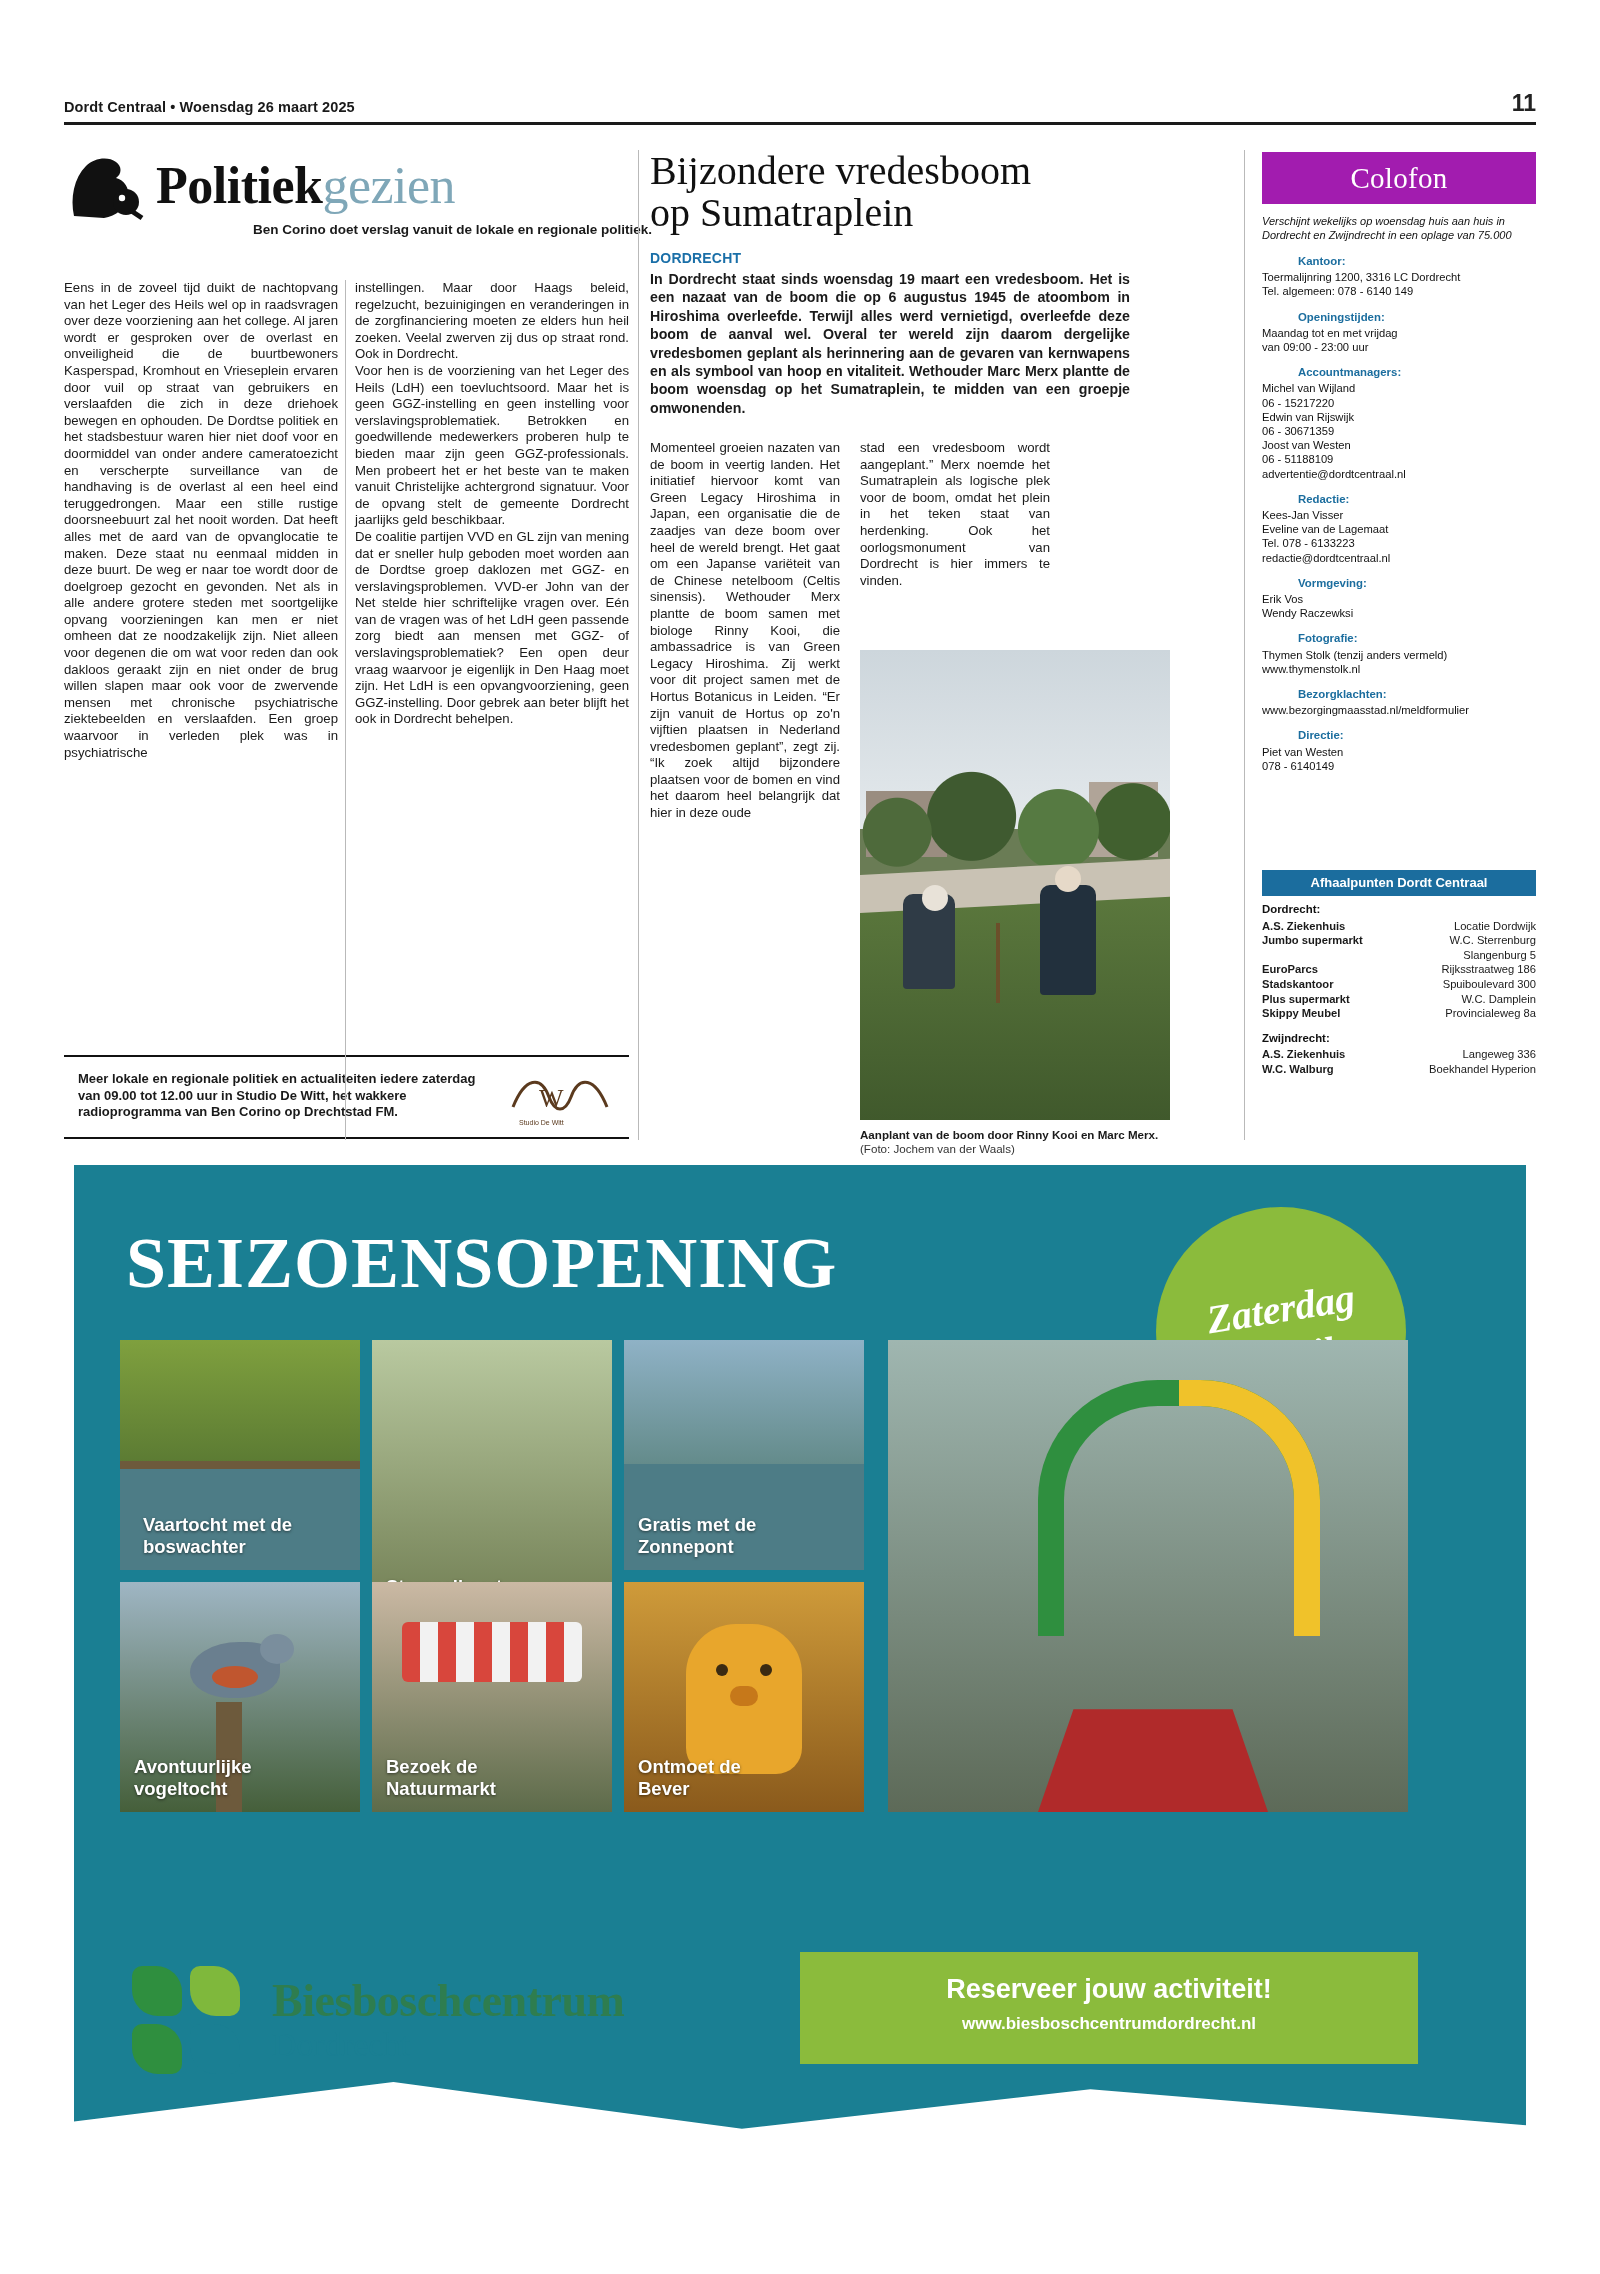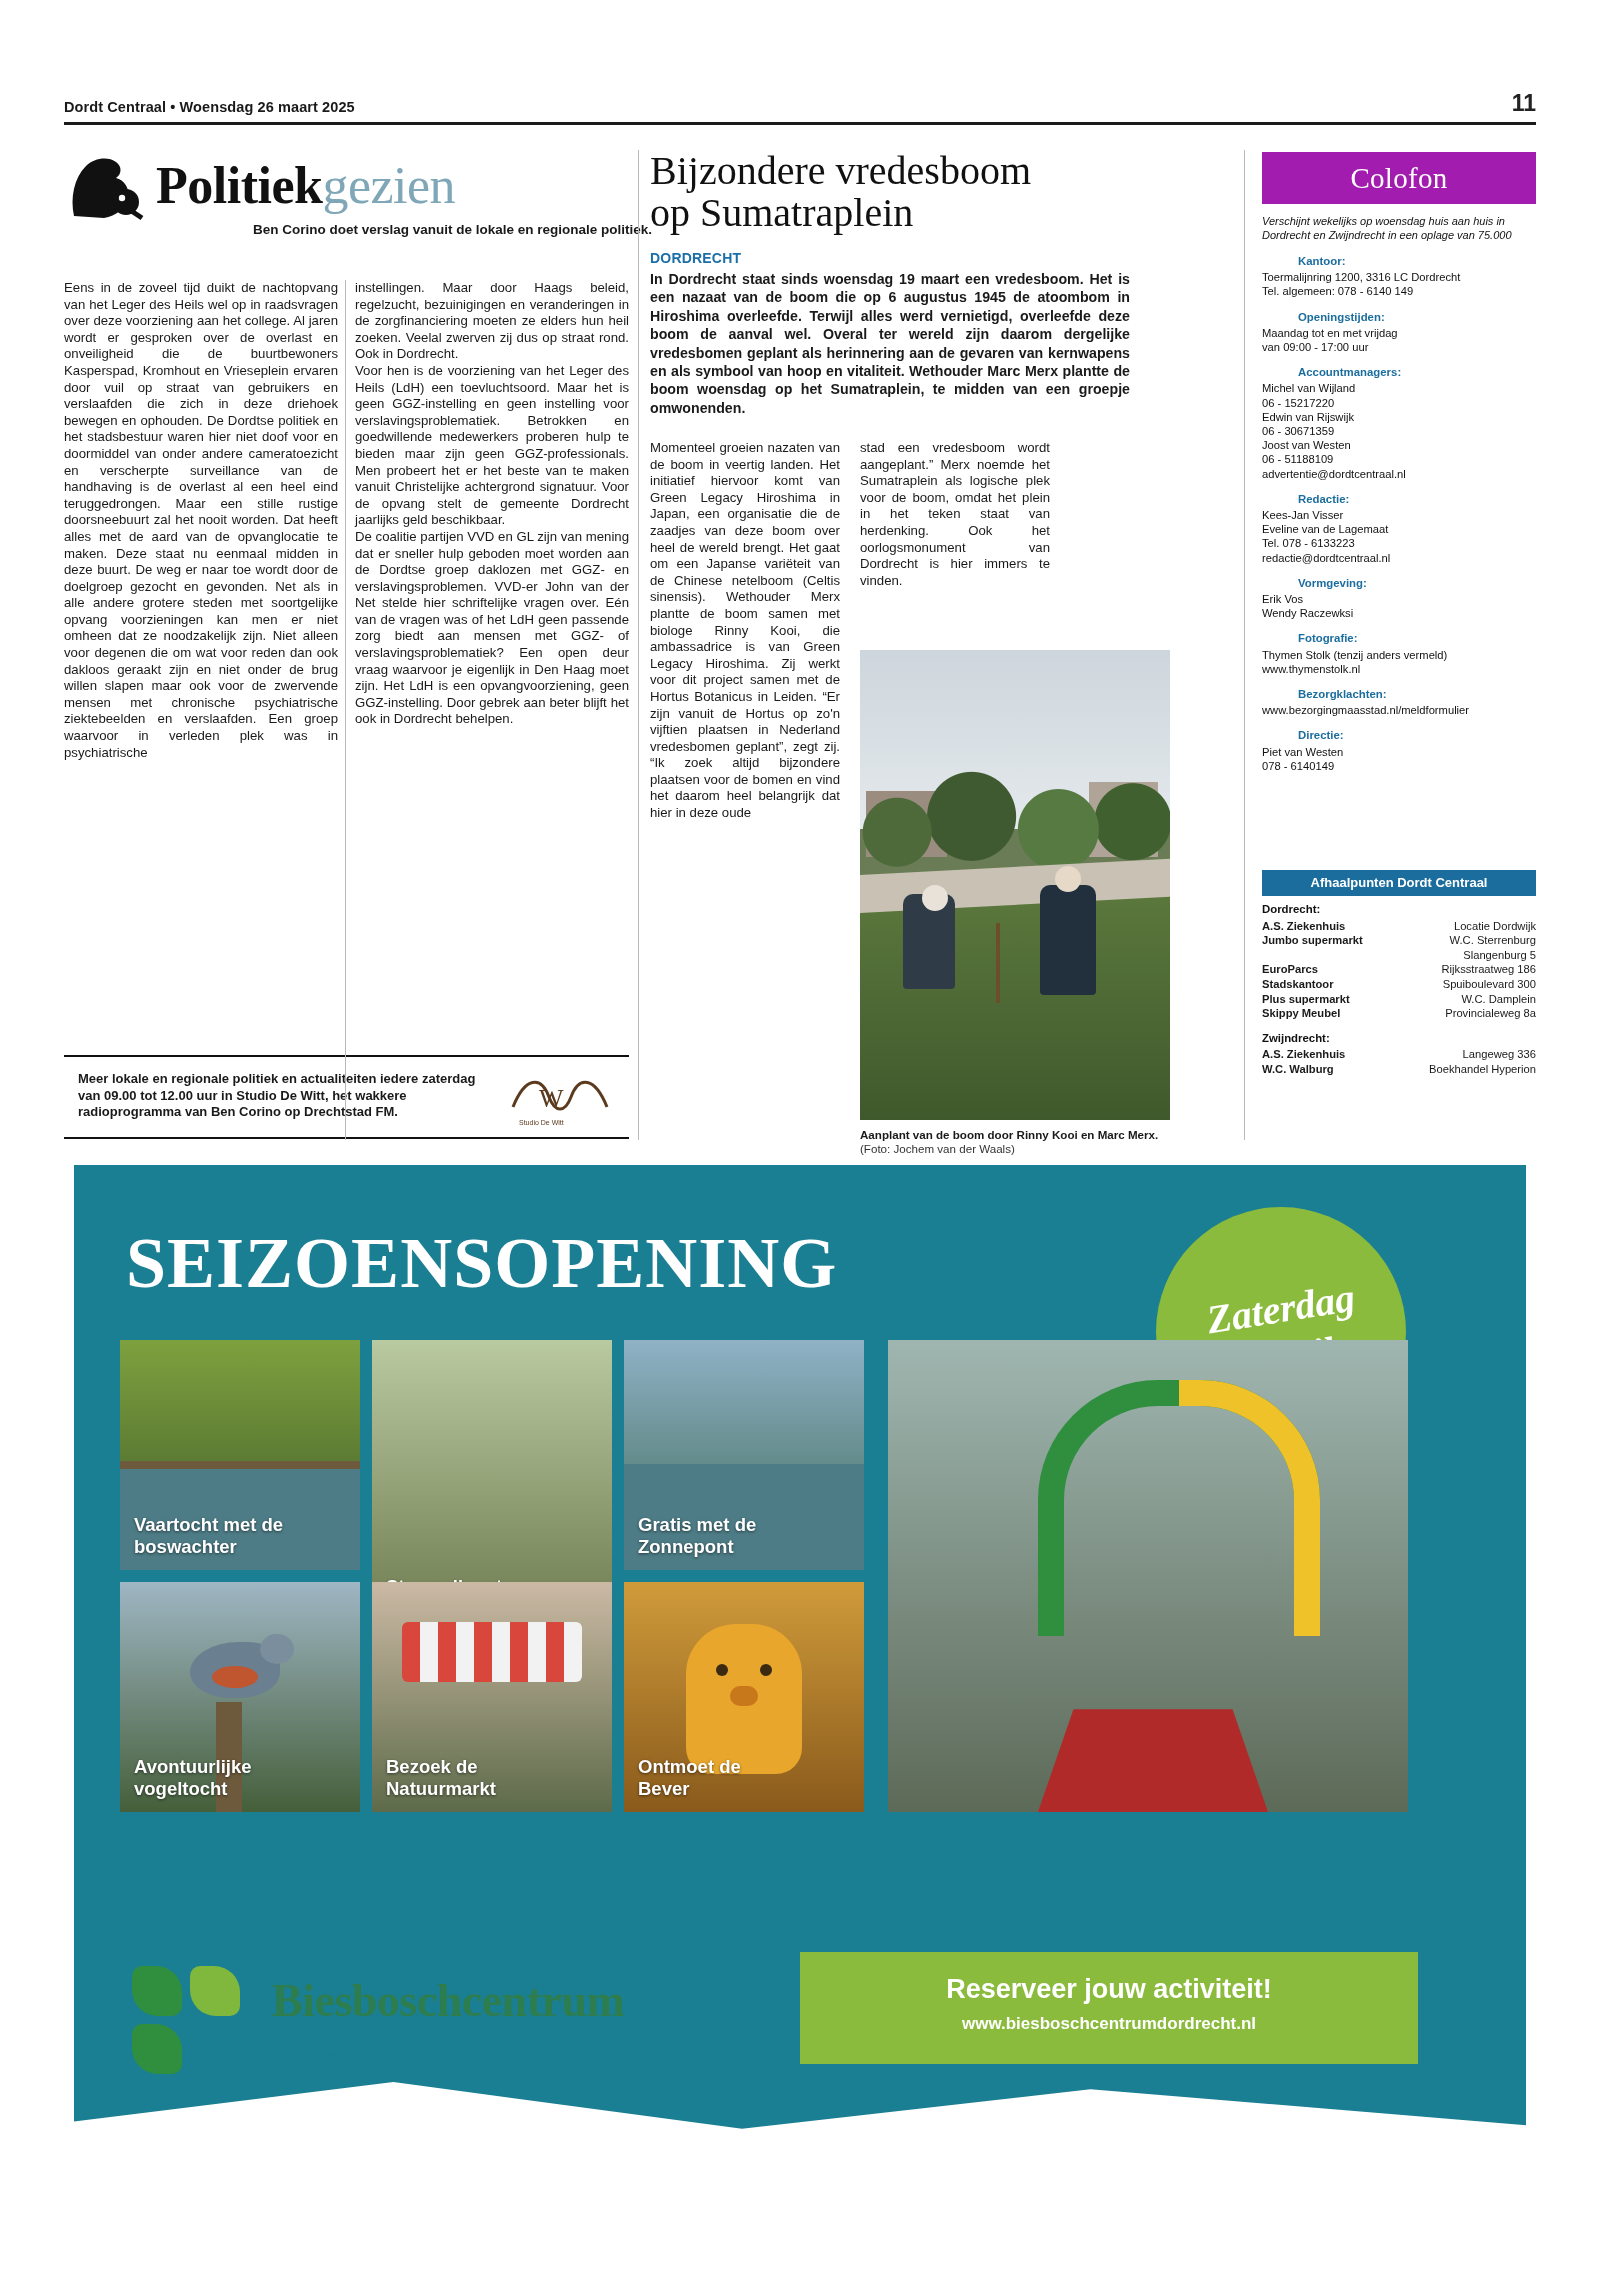--- a/index.html
+++ b/index.html
@@ -211,21 +211,21 @@
 
     <div class="blk">
       <h4>Kantoor:</h4>
       <div>Toermalijnring 1200, 3316 LC Dordrecht</div>
       <div>Tel. algemeen: 078 - 6140 149</div>
     </div>
 
     <div class="blk">
       <h4>Openingstijden:</h4>
       <div>Maandag tot en met vrijdag</div>
-      <div>van 09:00 - 17:00 uur</div>
+      <div>van 09:00 - 23:00 uur</div>
     </div>
 
     <div class="blk">
       <h4>Accountmanagers:</h4>
       <div class="row">
         <span>Michel van Wijland</span>
         <span>06 - 15217220</span>
       </div>
       <div class="row">
         <span>Edwin van Rijswijk</span>
@@ -329,21 +329,21 @@
     <div class="badge">
       <div class="b1">Zaterdag</div>
       <div class="b2">5 april</div>
     </div>
     <div class="ad-wave"></div>
   </div>
 
   <div class="tile t1">
     <div class="water"></div>
       <div class="fence"></div>
-    <div class="lab" style="white-space:pre-line;">Vaartocht met de
+    <div class="lab" style="white-space:pre-line;margin-left:9px;">Vaartocht met de
 boswachter</div>
   </div>
   <div class="tile t2">
     <div class="lab" style="white-space:pre-line;">Stempelkaart
 voor kinderen</div>
   </div>
   <div class="tile t3">
     <div class="water"></div>
     <div class="lab" style="white-space:pre-line;">Gratis met de
 Zonnepont</div>

